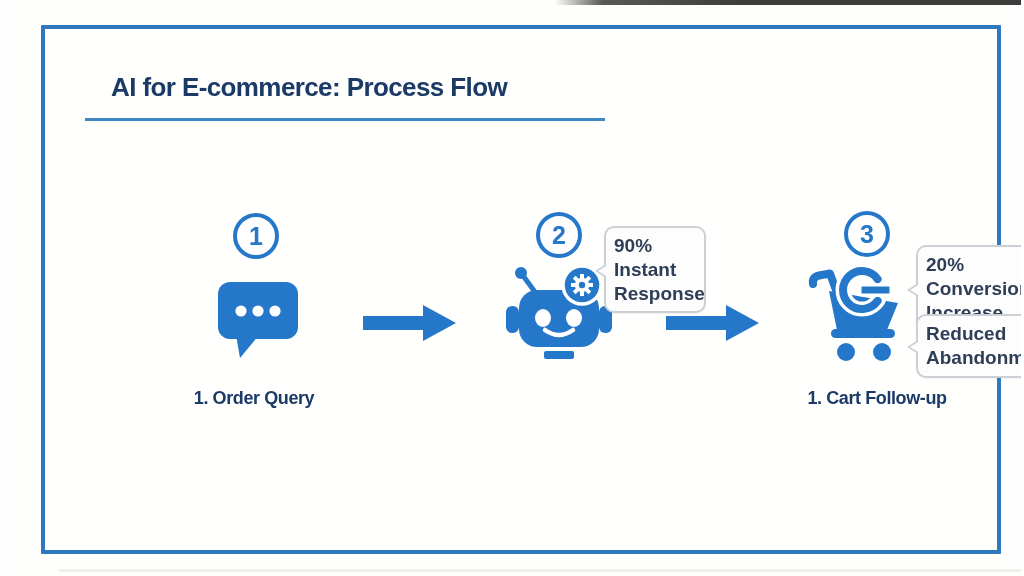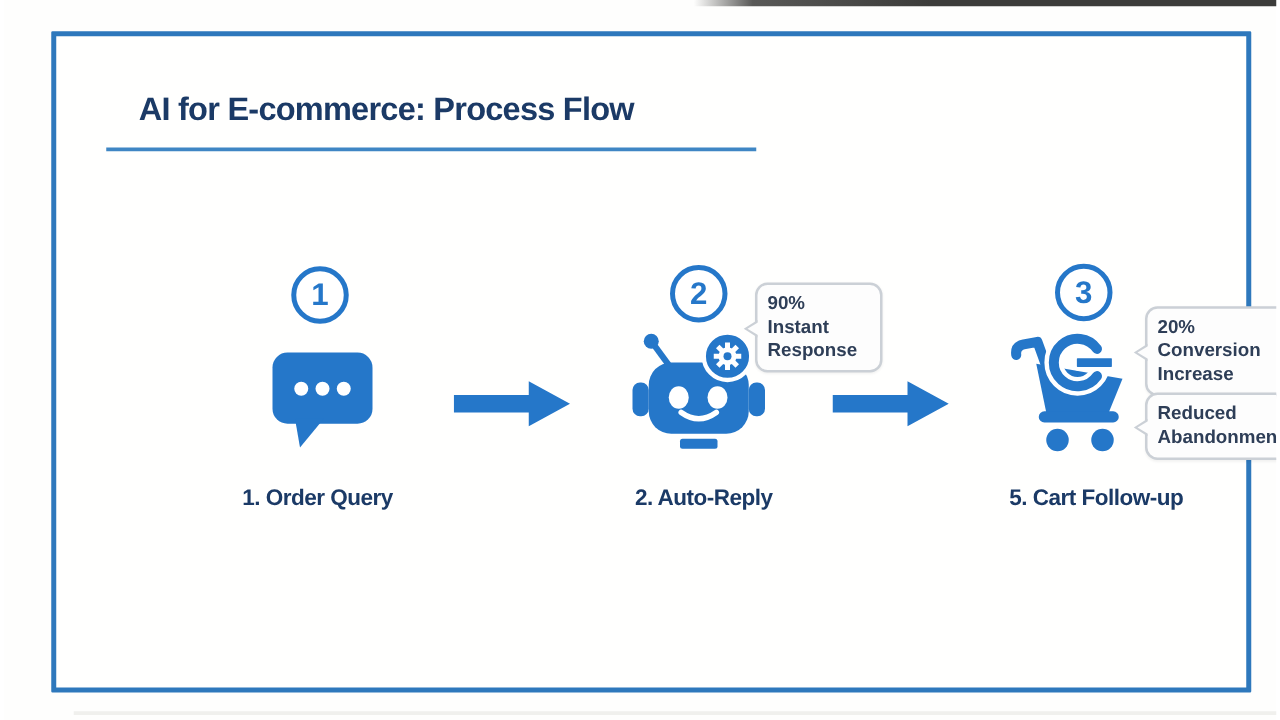--- a/index.html
+++ b/index.html
@@ -45,21 +45,21 @@
   .step-label{
     position:absolute;top:359px;transform:translateX(-50%);
     font-size:18px;font-weight:bold;color:#1b3a66;letter-spacing:-0.4px;white-space:nowrap;
   }
   #label-1{left:209px;}
   #label-2{left:518px;}
   #label-3{left:832px;}
   .callout{
     position:absolute;box-sizing:content-box;
     background:#fdfdfd;border:2px solid #cbd0d6;border-radius:10px;
-    padding:6px 8px;font-size:15px;font-weight:bold;color:#2e3e57;line-height:1.25;
+    padding:6px 8px;font-size:19px;font-weight:bold;color:#2e3e57;line-height:1.25;
     box-shadow:0 1px 2px rgba(0,0,0,.05);
   }
   .callout::before{
     content:"";position:absolute;left:-11px;top:52%;margin-top:-7px;
     border-top:7px solid transparent;border-bottom:7px solid transparent;
     border-right:11px solid #cbd0d6;
   }
   .callout::after{
     content:"";position:absolute;left:-8px;top:52%;margin-top:-6px;
     border-top:6px solid transparent;border-bottom:6px solid transparent;
@@ -143,21 +143,20 @@
         <rect x="24" y="76" width="64" height="9" rx="4.5" fill="#2577c9"></rect>
         <circle cx="39" cy="99" r="9" fill="#2577c9"></circle>
         <circle cx="75" cy="99" r="9" fill="#2577c9"></circle>
         <circle cx="55" cy="37" r="19" fill="none" stroke="#ffffff" stroke-width="15"></circle>
         <path d="M70.6 26.1 A 19 19 0 1 0 70.6 47.9" fill="none" stroke="#2577c9" stroke-width="8" stroke-linecap="round"></path>
         <rect x="53" y="32" width="31" height="10" rx="2" fill="#2577c9" stroke="#ffffff" stroke-width="3"></rect>
       </svg>
     </div>
 
     <div class="step-label" id="label-1">1. Order Query</div>
-    <div class="step-label" id="label-2">2. Auto-Reply</div>
-    <div class="step-label" id="label-3">5. Cart Follow-up</div>
+    <div class="step-label" id="label-3">1. Cart Follow-up</div>
 
     <div class="callout" id="callout-1">90% Instant Response</div>
     <div class="callout" id="callout-2">20% Conversion Increase</div>
     <div class="callout" id="callout-3">Reduced Abandonment</div>
 
   </div>
 </div>
 
 </body></html>

